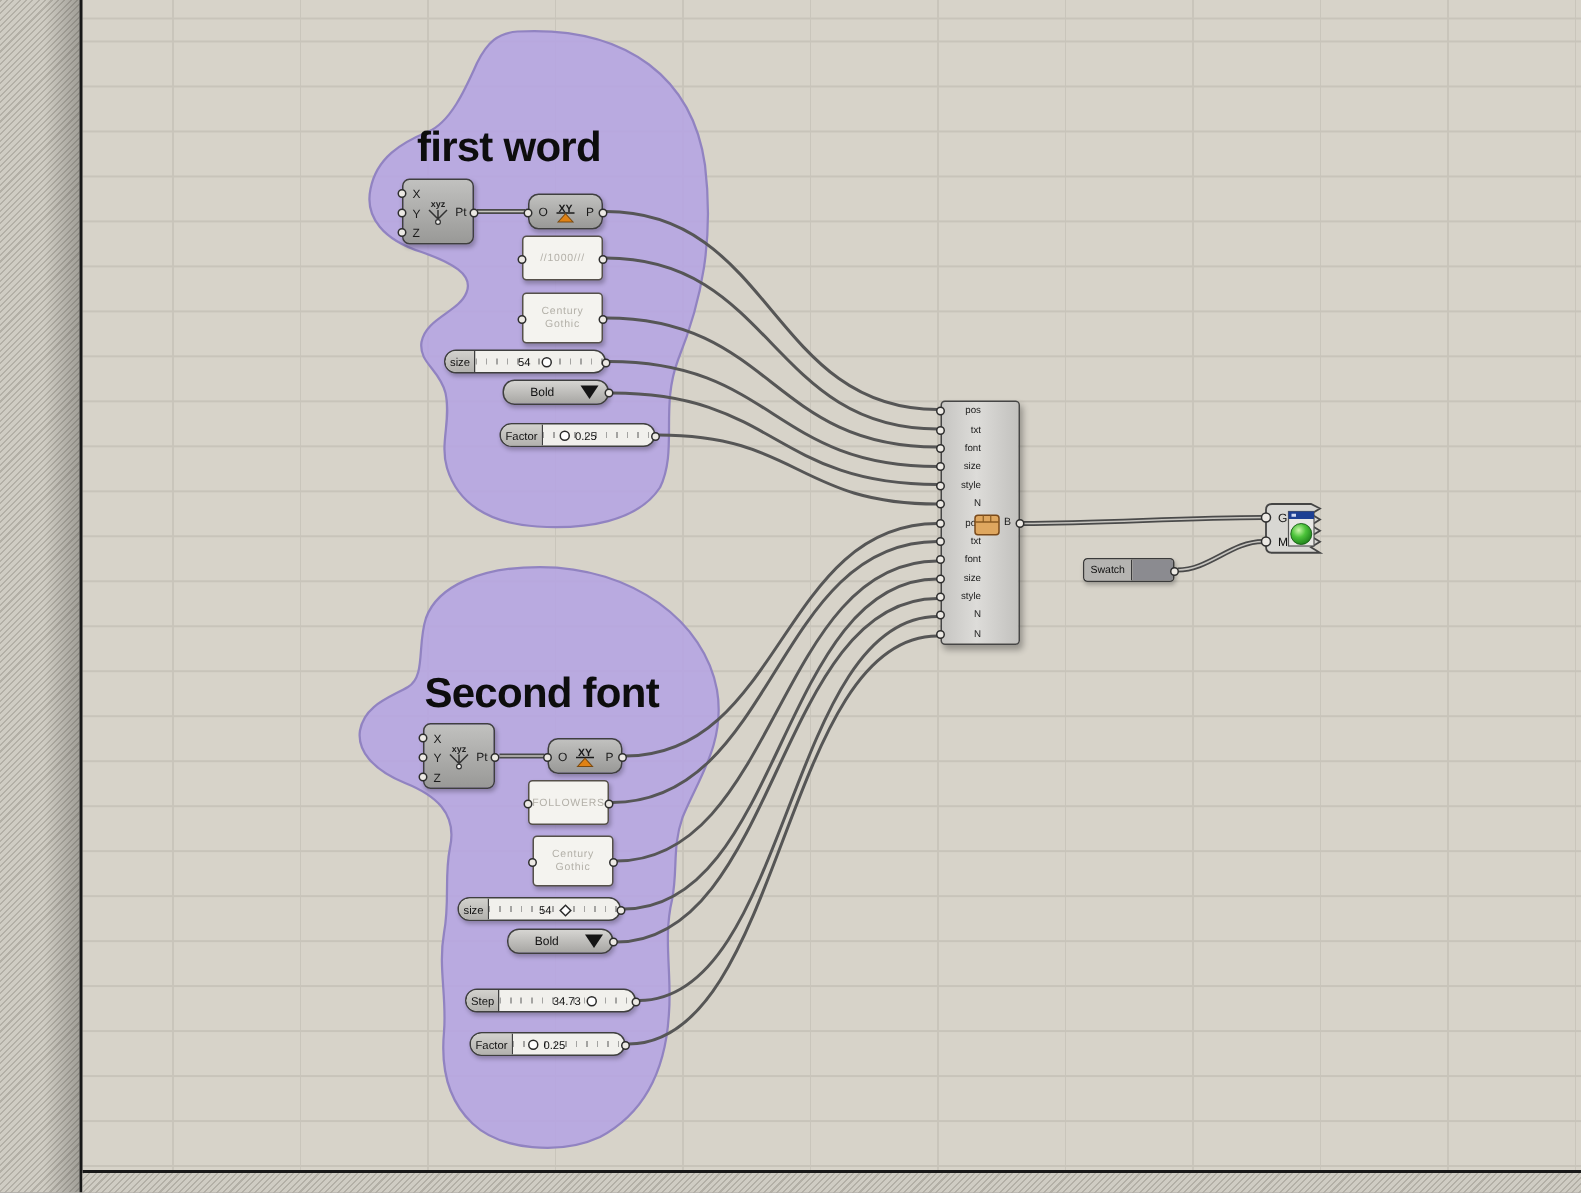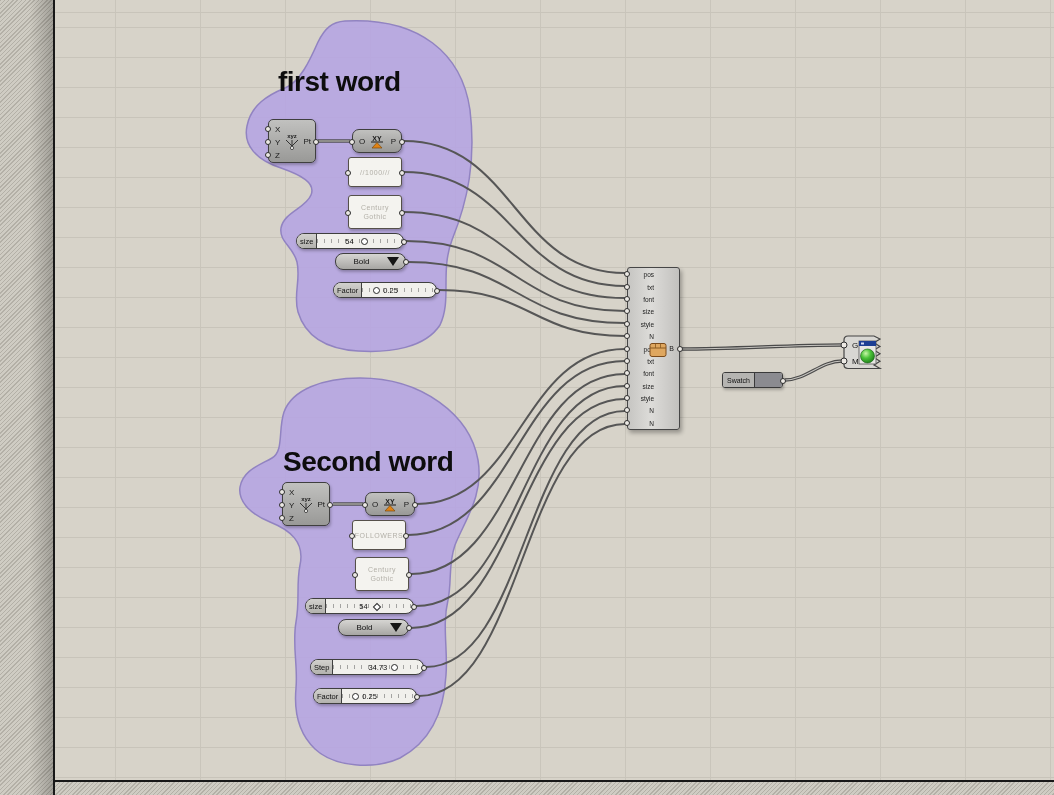--- a/index.html
+++ b/index.html
@@ -92,22 +92,22 @@
     <path class="blob" d="M 360,378
       C 422,378 470,415 478,460 C 484,495 465,520 455,545
       C 448,565 452,580 448,600 C 442,625 448,650 446,675
       C 444,712 430,742 400,758 C 374,770 334,767 315,749
       C 298,733 294,710 296,688 C 298,665 292,645 296,622
       C 300,600 296,585 300,565 C 305,542 290,530 270,522
       C 248,513 238,500 240,487 C 243,470 260,465 272,458
       C 284,451 278,430 284,412 C 292,390 322,378 360,378 Z"></path>
   </svg>
 
-  <div class="grp-title" style="left:278px;top:66px;">first word</div>
-  <div class="grp-title" style="left:283px;top:446px;">Second word</div>
+  <div class="grp-title" style="left:278px;top:82px;">first word</div>
+  <div class="grp-title" style="left:283px;top:446px;">Second font</div>
 
   <svg class="layer" width="1054" height="795">
     <path class="wire" d="M404,141 C515,141 514,273 625,273"></path>
     <path class="wire" d="M404,172 C515,172 514,286 625,286"></path>
     <path class="wire" d="M404,212 C515,212 514,298 625,298"></path>
     <path class="wire" d="M406,241 C516,241 515,311 625,311"></path>
     <path class="wire" d="M408,262 C517,262 516,323 625,323"></path>
     <path class="wire" d="M439,290 C532,290 532,336 625,336"></path>
     <path class="wire" d="M417,504 C521,504 521,349 625,349"></path>
     <path class="wire" d="M408,535 C517,535 516,361 625,361"></path>

